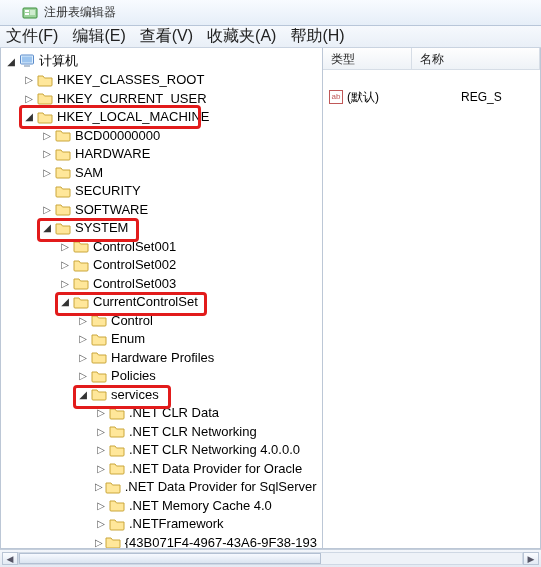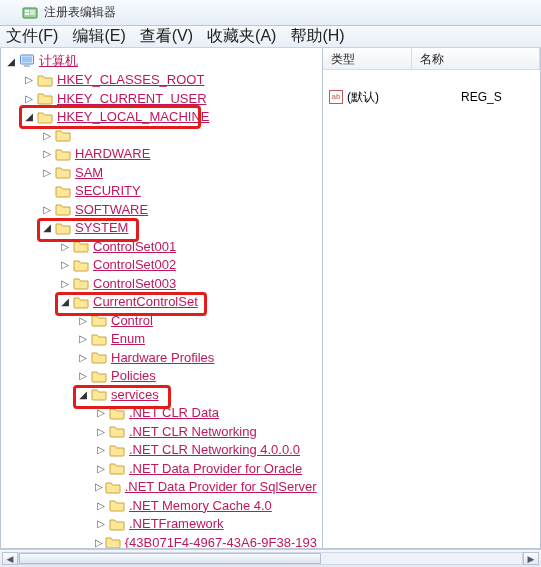--- a/index.html
+++ b/index.html
@@ -117,23 +117,22 @@
   .toggle.none { visibility: hidden; }
   .folder-icon {
     width: 16px; height: 14px;
     display: inline-block;
   }
   .folder-icon svg { width: 16px; height: 14px; display: block; }
   .comp-icon { width: 16px; height: 16px; display:inline-block; }
   .comp-icon svg { width:16px; height:16px; }
   .node-label {
     padding: 1px 2px;
-    color: #be185d;
+    color: #000000;
     font-size: 13px;
-    text-decoration: underline;
   }
   .children { padding-left: 18px; }
   .hl {
     position: absolute;
     border: 3px solid #e21b1b;
     border-radius: 4px;
     pointer-events: none;
   }
   .hscroll {
     position: absolute;
@@ -241,20 +240,21 @@
             </div>
             <div class="children">
               <div class="node">
                   <div class="node-row">
                     <span class="toggle">▷</span>
                     <span class="folder-icon">
                       <svg viewBox="0 0 16 14">
                         <path d="M1 3h5l1.5 2H15v7a1 1 0 0 1-1 1H2a1 1 0 0 1-1-1z" fill="#ffe79a" stroke="#caa63a"></path>
                       </svg>
                     </span>
+                    <span class="node-label">BCD00000000</span>
                   </div>
                 </div>
               <div class="node">
                   <div class="node-row">
                     <span class="toggle">▷</span>
                     <span class="folder-icon">
                       <svg viewBox="0 0 16 14">
                         <path d="M1 3h5l1.5 2H15v7a1 1 0 0 1-1 1H2a1 1 0 0 1-1-1z" fill="#ffe79a" stroke="#caa63a"></path>
                       </svg>
                     </span>

